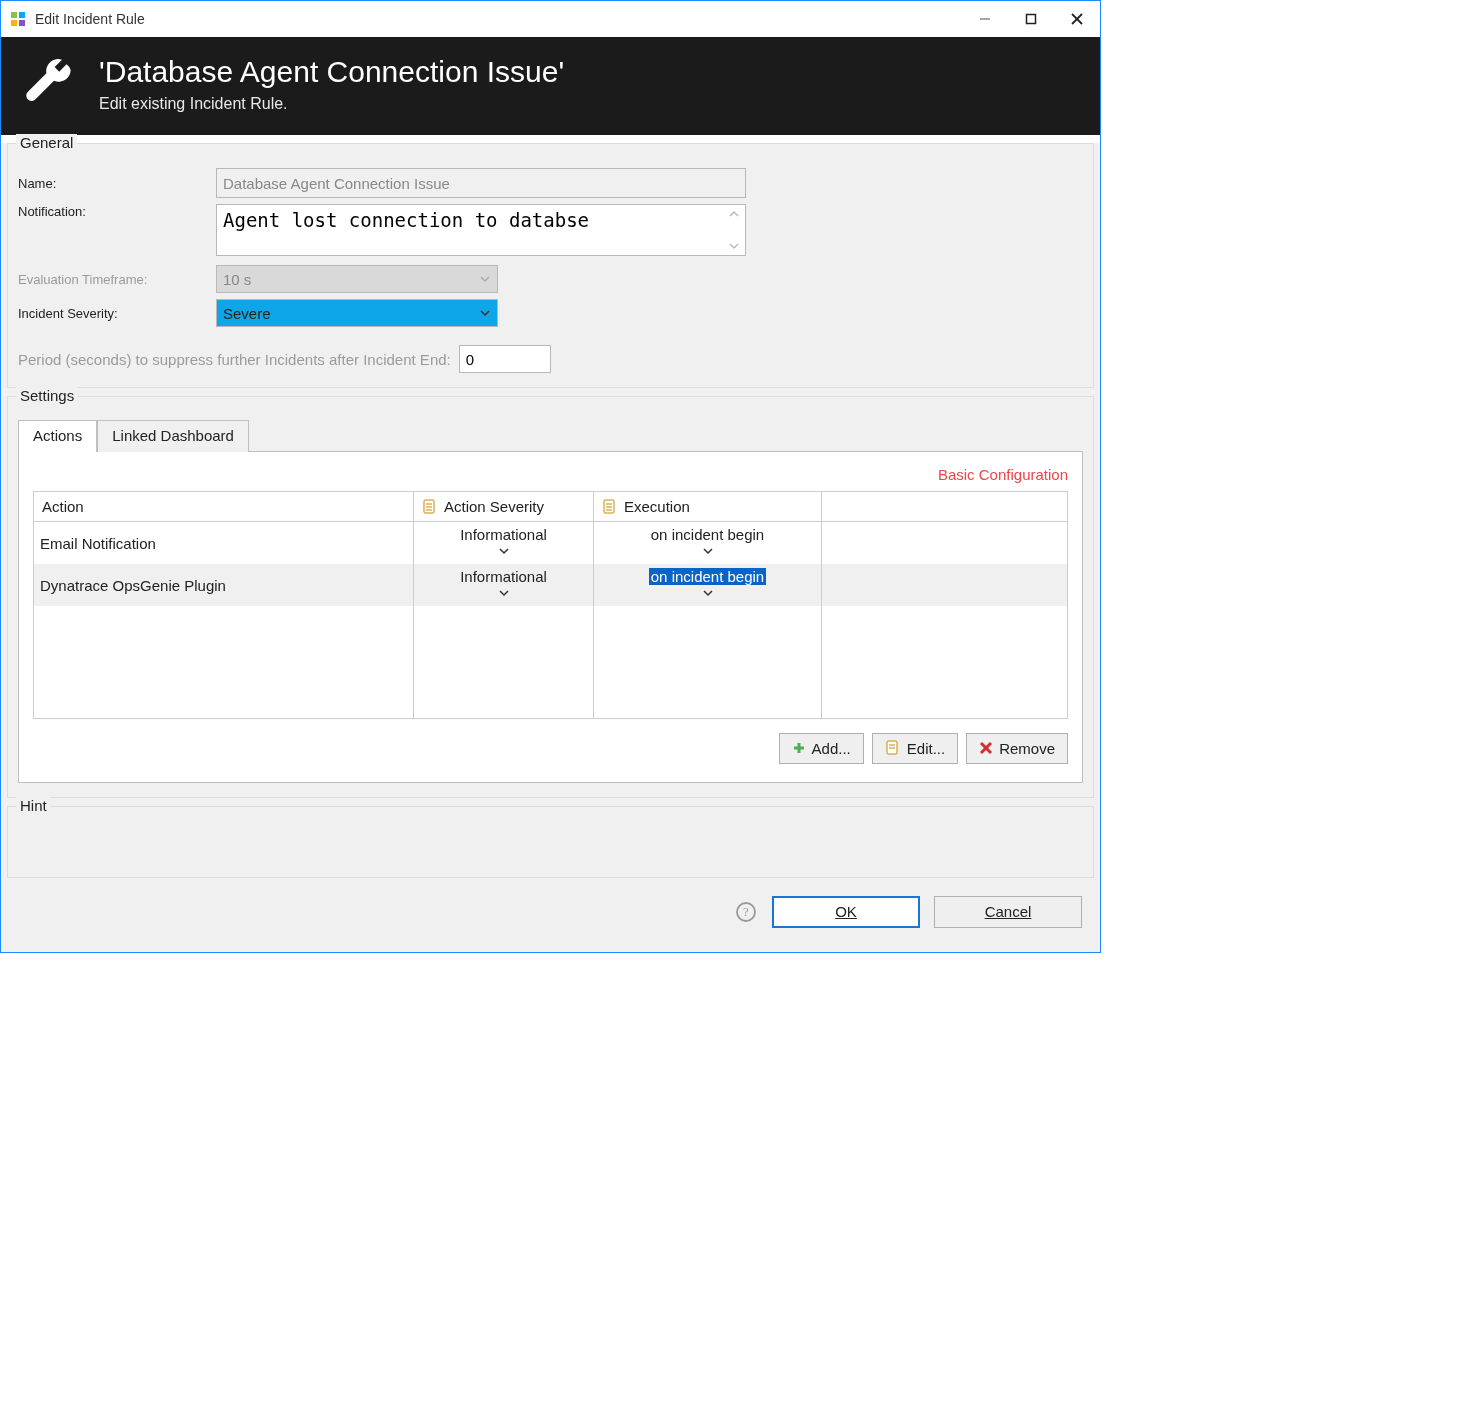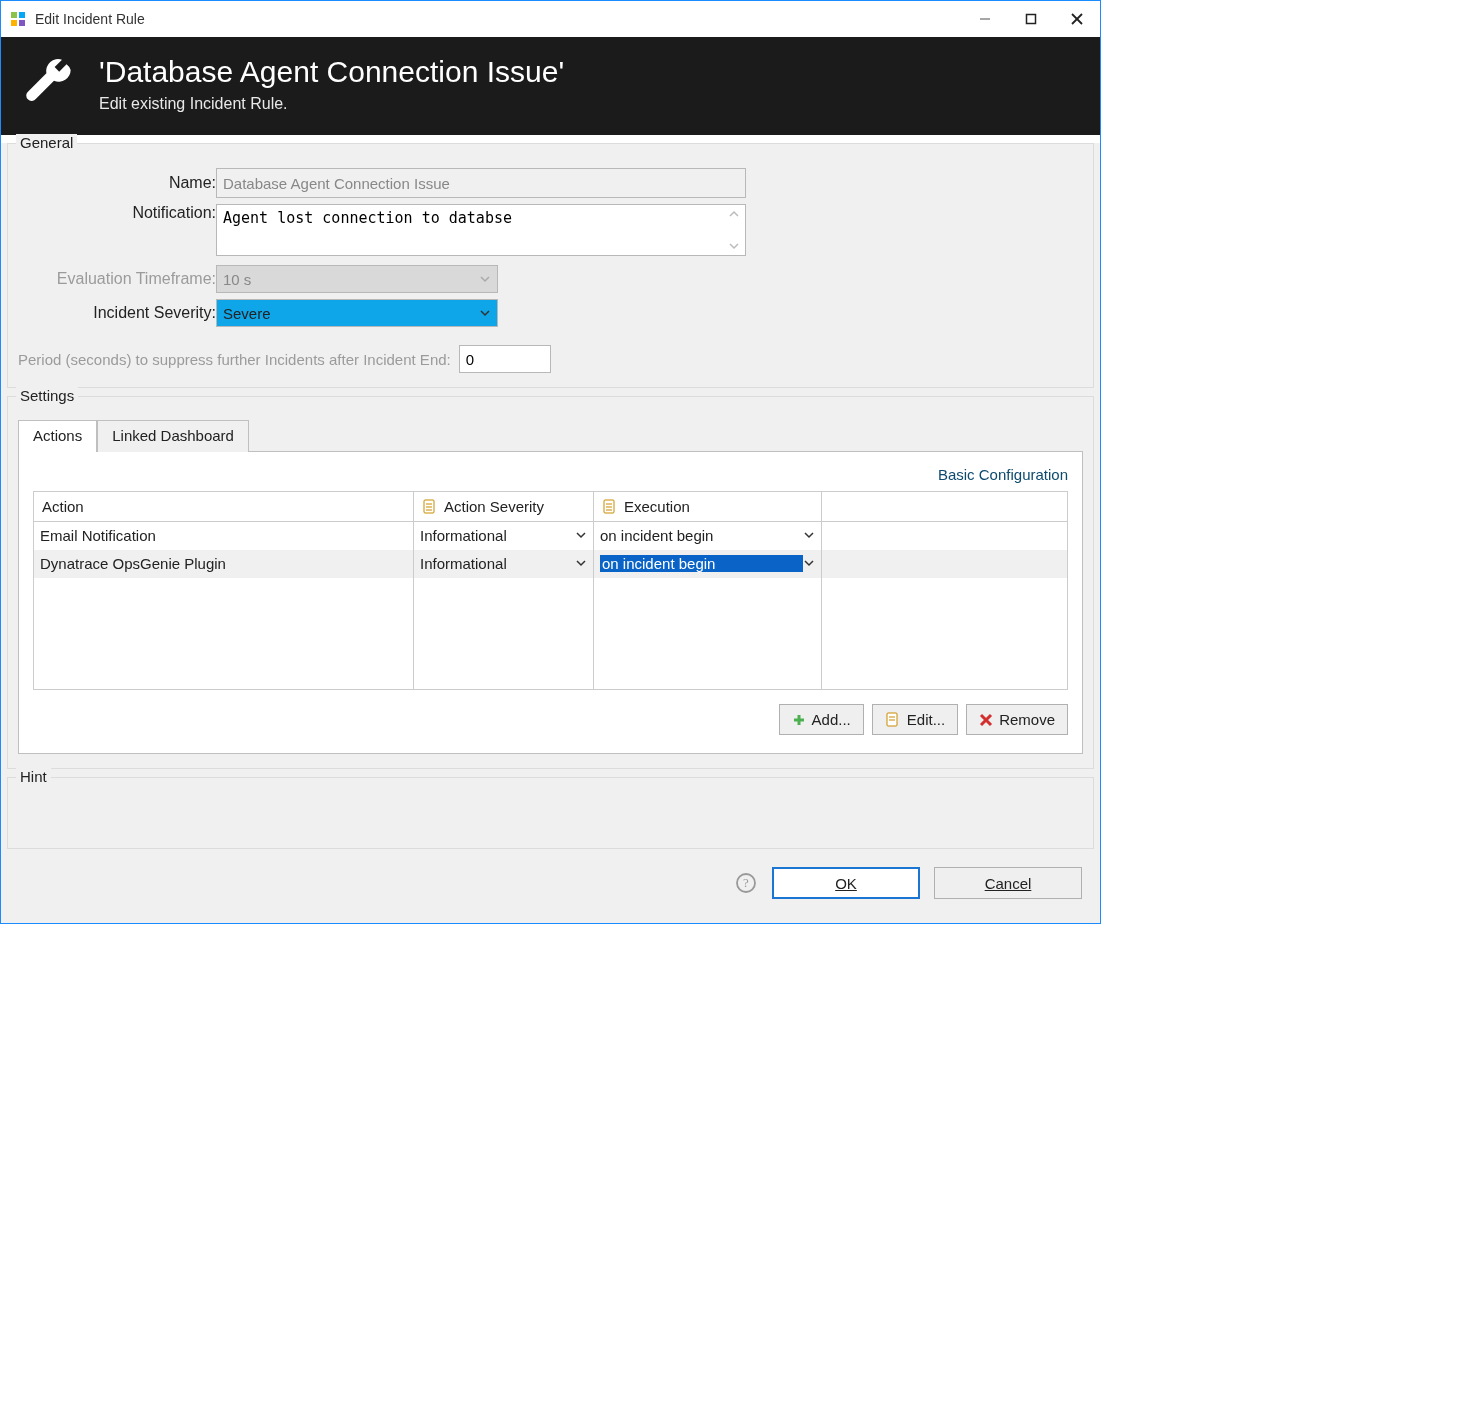--- a/index.html
+++ b/index.html
@@ -18,45 +18,45 @@
   .banner h1 { margin:0 0 6px 0; font-weight:400; font-size:30px;}
   .banner .subtitle { font-size:16px; color:#e8e8e8;}
   
   .body { background:#f0f0f0; padding:0 6px 10px;}
   
   .group { border:1px solid #dcdcdc; margin:8px 0 8px; position:relative; padding:18px 10px 14px; background:#f0f0f0;}
   .group .legend { position:absolute; top:-10px; left:8px; background:#f0f0f0; padding:0 4px; font-size:15px; color:#222;}
   .group.hint { min-height:72px;}
   
   .form-row { display:flex; align-items:center; margin:6px 0;}
-  .form-row .lbl { width:198px; font-size:16px; color:#222;text-align:right;}
+  .form-row .lbl { width:198px; font-size:13px; color:#222;}
   .form-row .lbl.disabled { color:#9b9b9b;}
   .text-input { border:1px solid #b8b8b8; background:#fff; height:28px; padding:14px 6px; font-size:15px;}
   .text-input.ro { background:#f0f0f0; color:#888;}
   .ta-wrap { position:relative; }
-  .textarea { border:1px solid #b8b8b8; background:#fff; width:530px; height:52px; padding:4px 24px 4px 6px; font-size:15px; resize:none;}
+  .textarea { border:1px solid #b8b8b8; background:#fff; width:530px; height:52px; padding:4px 24px 4px 6px; font-size:19px; resize:none;}
   .ta-scroll { position:absolute; right:4px; top:4px; height:44px; width:16px; display:flex; flex-direction:column; justify-content:space-between; align-items:center; color:#bbb;}
   .select-box { position:relative; border:1px solid #b8b8b8; background:#0ea5e9; height:28px; width:282px; display:flex; align-items:center; padding:0 6px;}
   .select-box.disabled { background:#d9d9d9; color:#888;}
   .select-box .chev { margin-left:auto; }
   .num-input { border:1px solid #b8b8b8; background:#fff; height:28px; width:92px; padding:3px 6px; font-size:15px;}
   .suppress-row { font-size:15px; color:#9b9b9b; display:flex; align-items:center; gap:8px; margin-top:18px;}
   
   .tabs { display:flex; border-bottom:1px solid #bfbfbf; margin-top:4px;}
   .tab { padding:6px 14px 8px; border:1px solid #bfbfbf; border-bottom:none; background:#f0f0f0; font-size:15px; position:relative; top:1px;}
   .tab.active { background:#fff;}
   .tab-panel { background:#fff; border:1px solid #bfbfbf; border-top:none; padding:14px 14px 18px;}
-  .basic-link { text-align:right; color:#0c4a6e; font-size:15px; margin-bottom:8px;}
+  .basic-link { text-align:right; color:#ef4444; font-size:15px; margin-bottom:8px;}
   
   table.actions { width:100%; border-collapse:collapse; border:1px solid #ccc; table-layout:fixed;}
   table.actions th { text-align:left; font-weight:400; font-size:15px; padding:6px 8px 6px 8px; border-right:1px solid #ccc; border-bottom:1px solid #ccc; background:#fff;}
   table.actions th .hdr { display:flex; align-items:center; gap:6px;}
   table.actions td { font-size:15px; padding:4px 6px; border-right:1px solid #ccc; height:28px; background:#fff;}
   table.actions col.c1{width:380px;} col.c2{width:180px;} col.c3{width:228px;} col.c4{width:auto;}
-  .cell-select { display:flex; align-items:center; width:100%;}
+  .cell-select { display:flex; align-items:center; width:100%;flex-direction:column;}
   .cell-select .val { flex:1; }
   .cell-select .chev { color:#555;}
   .hl { background:#0a64c8; color:#fff; padding:0 2px;}
   tr.selected-row td { background:#f0f0f0;}
   tr.empty td { border-right:1px solid #ccc;}
   
   .btn-row { display:flex; justify-content:flex-end; gap:8px; margin-top:14px;}
   .btn { border:1px solid #b0b0b0; background:#efefef; padding:6px 12px; font-size:15px; display:flex; align-items:center; gap:6px;}
   
   .footer { display:flex; align-items:center; justify-content:flex-end; gap:14px; padding:10px 12px 14px; background:#f0f0f0;}

